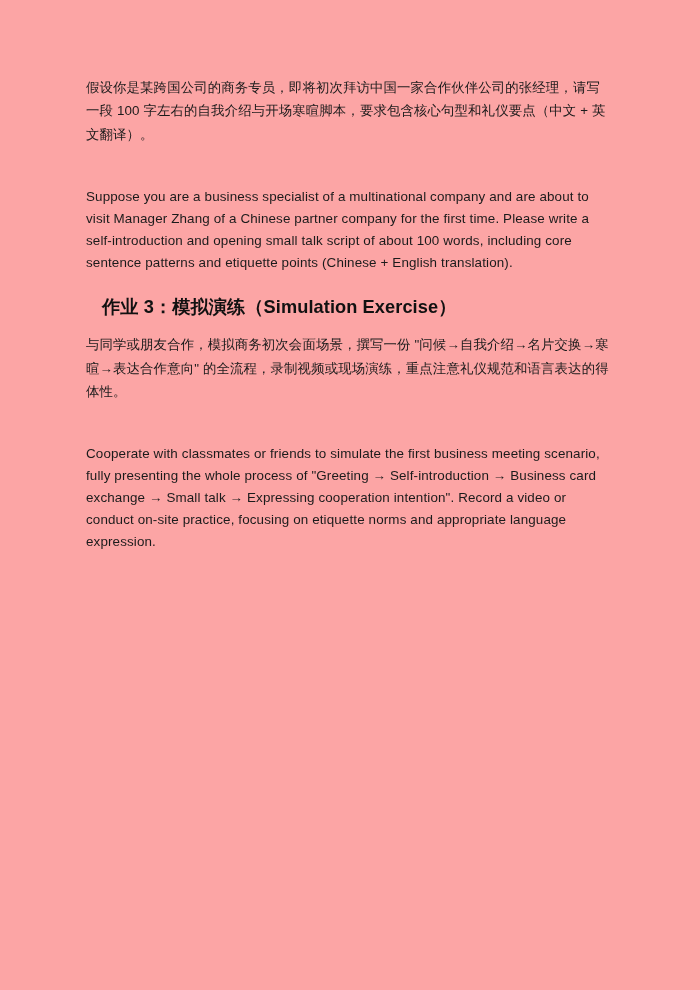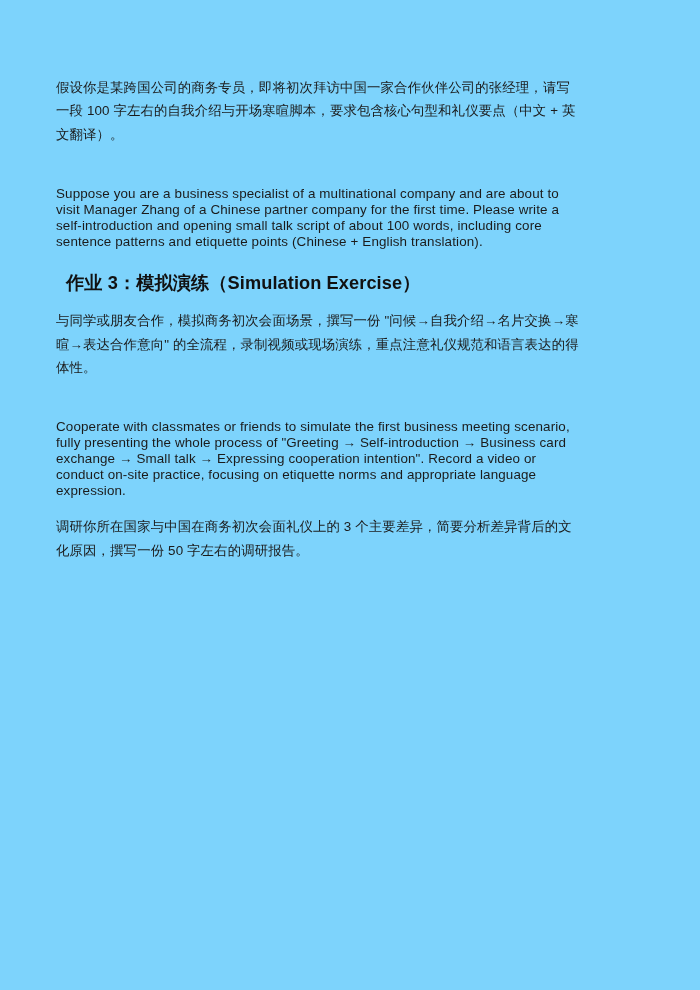--- a/index.html
+++ b/index.html
@@ -11,49 +11,49 @@
     width: 700px;
     height: 990px;
     font-family: "Liberation Sans", "DejaVu Sans", sans-serif;
     color: #1b1b1b;
     -webkit-font-smoothing: antialiased;
   }
   .page {
     position: relative;
     width: 700px;
     height: 990px;
-    background: #7dd3fc;
+    background: #fca5a5;
     box-sizing: border-box;
-    padding: 76px 87px 0 56px;
+    padding: 76px 87px 0 86px;
   }
   .doc-body {
     width: 527px;
   }
   p.para {
     margin: 0 0 15px 0;
     font-size: 13.4px;
     line-height: 22.8px;
     letter-spacing: 0.01em;
     text-align: left;
     word-wrap: break-word;
     overflow-wrap: break-word;
   }
   p.para.zh {
     line-height: 23.4px;
   }
   p.para.en {
-    line-height: 16px;
+    line-height: 22px;
     margin-bottom: 16px;
     margin-top: 40px;
   }
   p.para.last-of-section {
     margin-bottom: 21px;
   }
   h2.section-heading {
-    margin: 20px 0 13px 10px;
+    margin: 20px 0 13px 16px;
     font-size: 18.2px;
     line-height: 26px;
     font-weight: bold;
     letter-spacing: 0.005em;
     color: #111111;
   }
   .spacer-tail {
     height: 1px;
   }
 </style>
@@ -67,18 +67,17 @@
 
     <p class="para en">Suppose you are a business specialist of a multinational company and are about to visit Manager Zhang of a Chinese partner company for the first time. Please write a self-introduction and opening small talk script of about 100 words, including core sentence patterns and etiquette points (Chinese + English translation).</p>
 
     <h2 class="section-heading">作业 3：模拟演练（Simulation Exercise）</h2>
 
     <p class="para zh last-of-section">与同学或朋友合作，模拟商务初次会面场景，撰写一份 "问候→自我介绍→名片交换→寒暄→表达合作意向" 的全流程，录制视频或现场演练，重点注意礼仪规范和语言表达的得体性。</p>
 
     <p class="para en">Cooperate with classmates or friends to simulate the first business meeting scenario, fully presenting the whole process of "Greeting → Self-introduction → Business card exchange → Small talk → Expressing cooperation intention". Record a video or conduct on-site practice, focusing on etiquette norms and appropriate language expression.</p>
 
 
-    <p class="para zh last-of-section">调研你所在国家与中国在商务初次会面礼仪上的 3 个主要差异，简要分析差异背后的文化原因，撰写一份 50 字左右的调研报告。</p>
 
 
     <div class="spacer-tail"></div>
   </div>
 </div>
 
 </body></html>

